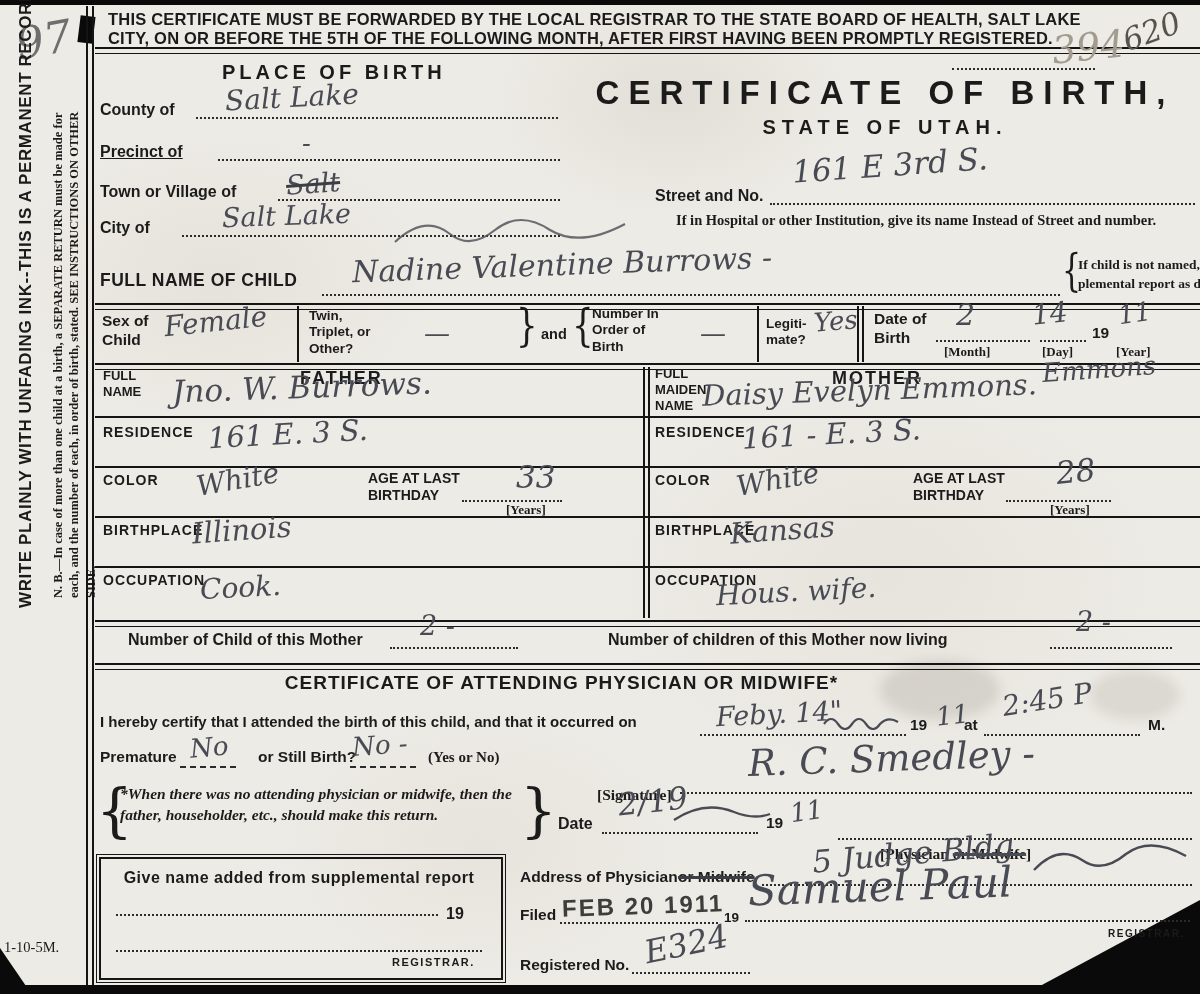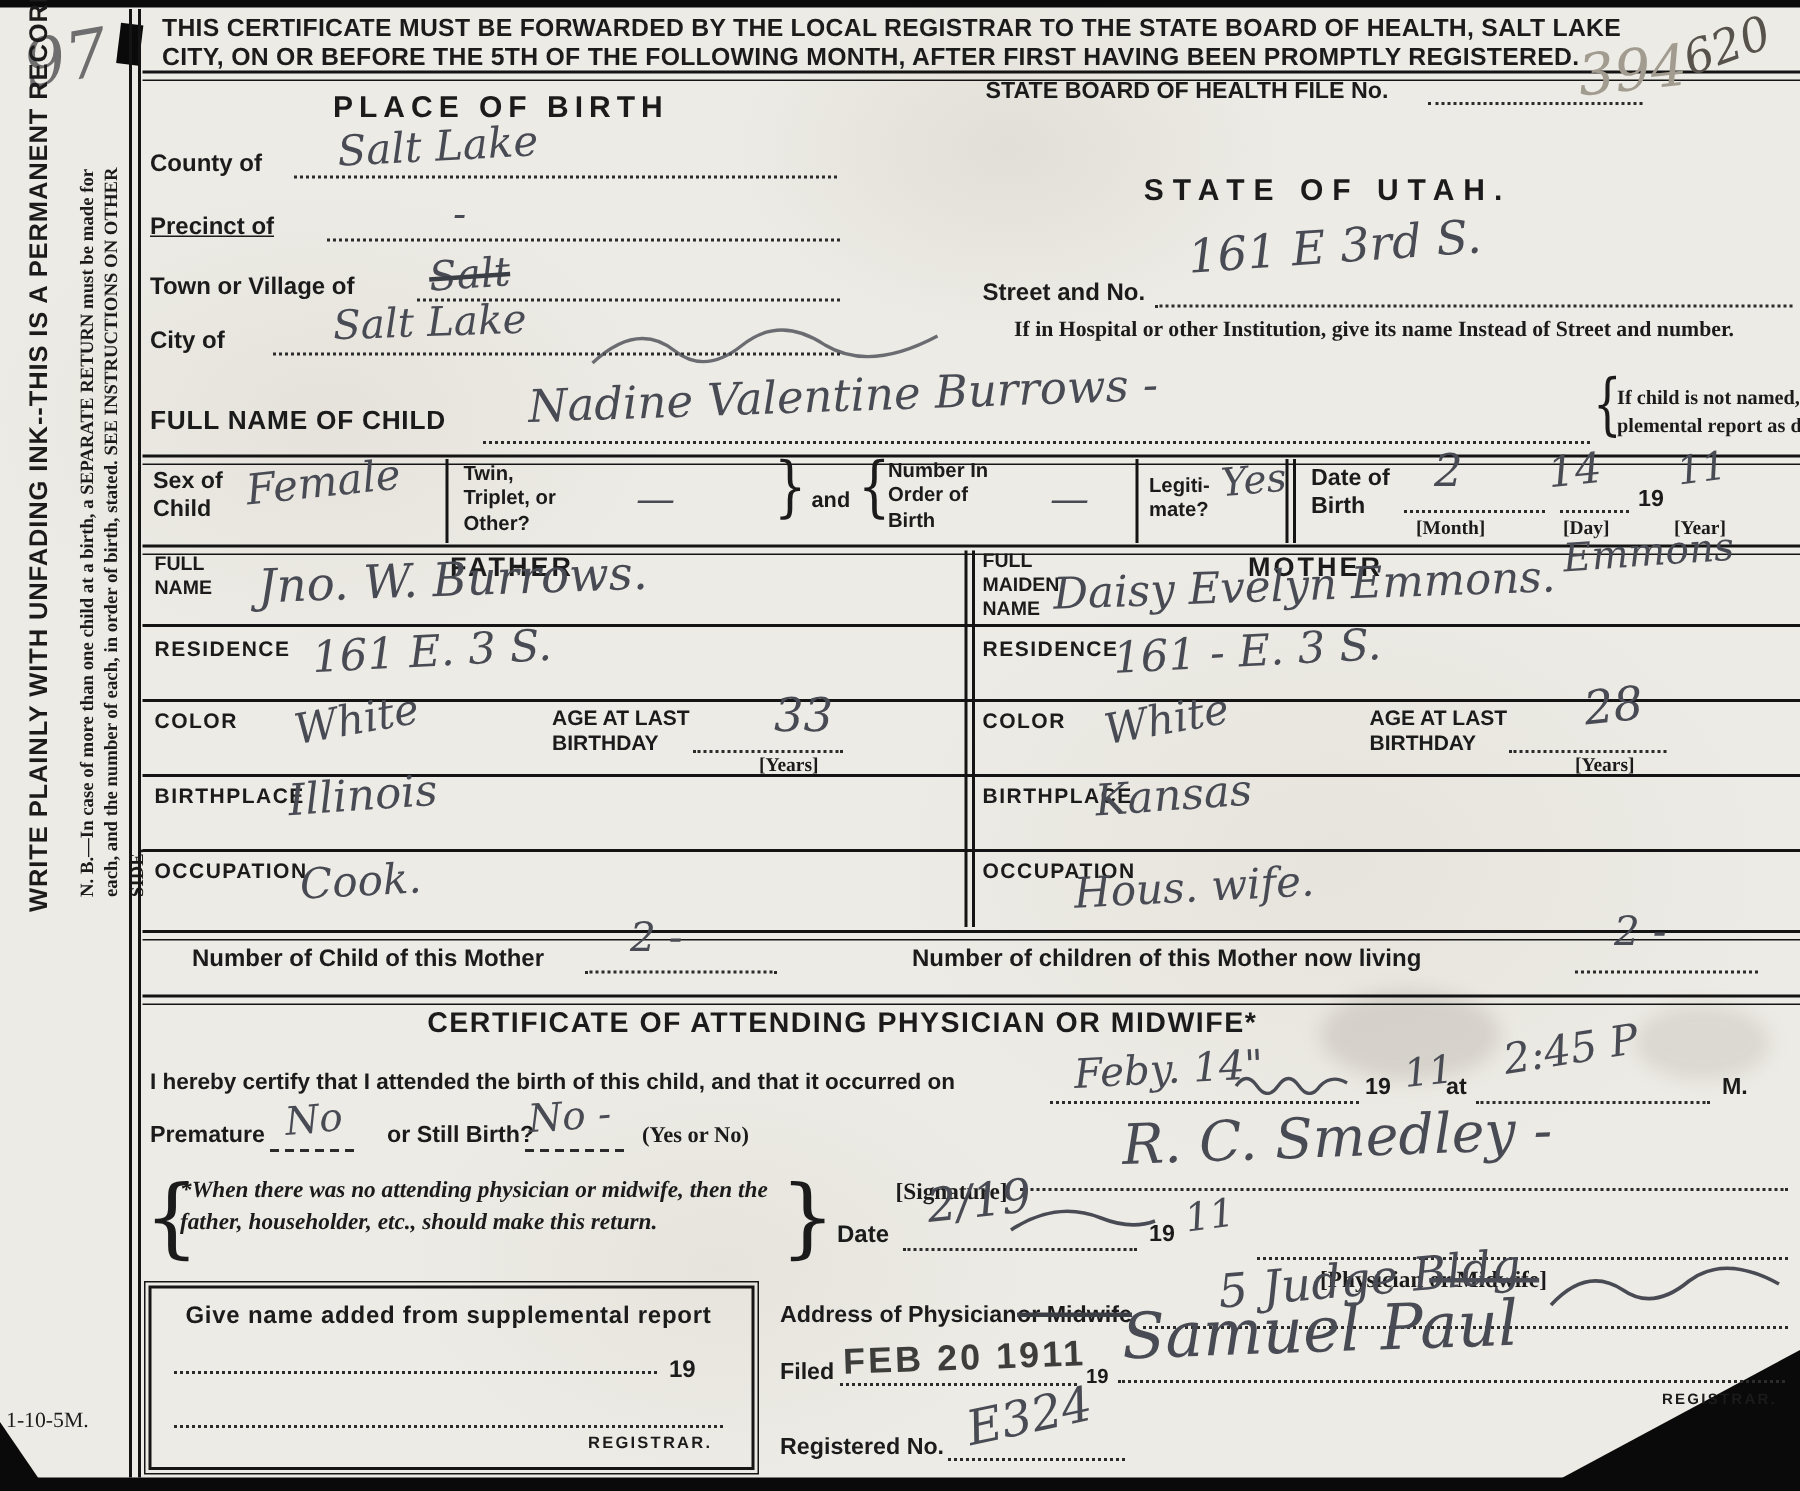--- a/index.html
+++ b/index.html
@@ -45,24 +45,24 @@
   <div class="abs vrot lbl" style="left:16px;top:608px;font-size:17px;letter-spacing:.6px;white-space:nowrap;">WRITE PLAINLY WITH UNFADING INK--THIS IS A PERMANENT RECORD</div>
   <div class="abs vrot ser" style="left:50px;top:598px;width:498px;font-size:12.5px;line-height:1.3;">N. B.—In case of more than one child at a birth, a SEPARATE RETURN must be made for each, and the number of each, in order of birth, stated.  SEE INSTRUCTIONS ON OTHER SIDE.</div>
   <div class="abs ser" style="left:4px;top:938px;font-size:14.5px;font-weight:normal;">1-10-5M.</div>
   <div class="abs vl" style="left:86px;top:6px;height:979px;"></div>
   <div class="abs vl" style="left:92px;top:6px;height:979px;width:1.5px;"></div>
 
   <div class="abs lbl" style="left:108px;top:9px;font-size:16.5px;letter-spacing:.2px;white-space:nowrap;">THIS CERTIFICATE MUST BE FORWARDED BY THE LOCAL REGISTRAR TO THE STATE BOARD OF HEALTH, SALT LAKE</div>
   <div class="abs lbl" style="left:108px;top:28px;font-size:16.5px;letter-spacing:.2px;white-space:nowrap;">CITY, ON OR BEFORE THE 5TH OF THE FOLLOWING MONTH, AFTER FIRST HAVING BEEN PROMPTLY REGISTERED.</div>
   <div class="abs hr2" style="left:95px;top:47px;width:1105px;"></div>
 
-  <div class="abs lbl" style="left:657px;top:52px;font-size:15.5px;white-space:nowrap;">STATE BOARD OF HEALTH FILE No.</div>
   <div class="abs dot" style="left:952px;top:68px;width:143px;"></div>
   <div class="abs hw" style="left:1052px;top:28px;font-size:38px;color:#a29c90;transform:rotate(-6deg);">394</div>
   <div class="abs hw" style="left:1122px;top:16px;font-size:31px;color:#57524b;transform:rotate(-20deg);">620</div>
+  <div class="abs" style="left:570px;top:74px;width:630px;text-align:center;font-size:33px;font-weight:bold;letter-spacing:9px;">CERTIFICATE OF BIRTH,</div>
   <div class="abs lbl" style="left:222px;top:60px;font-size:20px;letter-spacing:4px;white-space:nowrap;">PLACE OF BIRTH</div>
 
   <div class="abs" style="left:570px;top:116px;width:630px;text-align:center;font-size:20px;font-weight:bold;letter-spacing:6px;">STATE OF UTAH.</div>
   <div class="abs lbl" style="left:100px;top:100px;font-size:16px;white-space:nowrap;">County of</div>
   <div class="abs dot" style="left:196px;top:117px;width:362px;"></div>
   <div class="abs hw" style="left:225px;top:84px;font-size:28px;transform:rotate(-3deg);">Salt Lake</div>
   <div class="abs lbl" style="left:100px;top:142px;font-size:16px;white-space:nowrap;text-decoration:underline;">Precinct of</div>
   <div class="abs dot" style="left:218px;top:159px;width:342px;"></div>
   <div class="abs hw" style="left:302px;top:130px;font-size:26px;">-</div>
   <div class="abs lbl" style="left:100px;top:182px;font-size:16px;white-space:nowrap;">Town or Village of</div>

